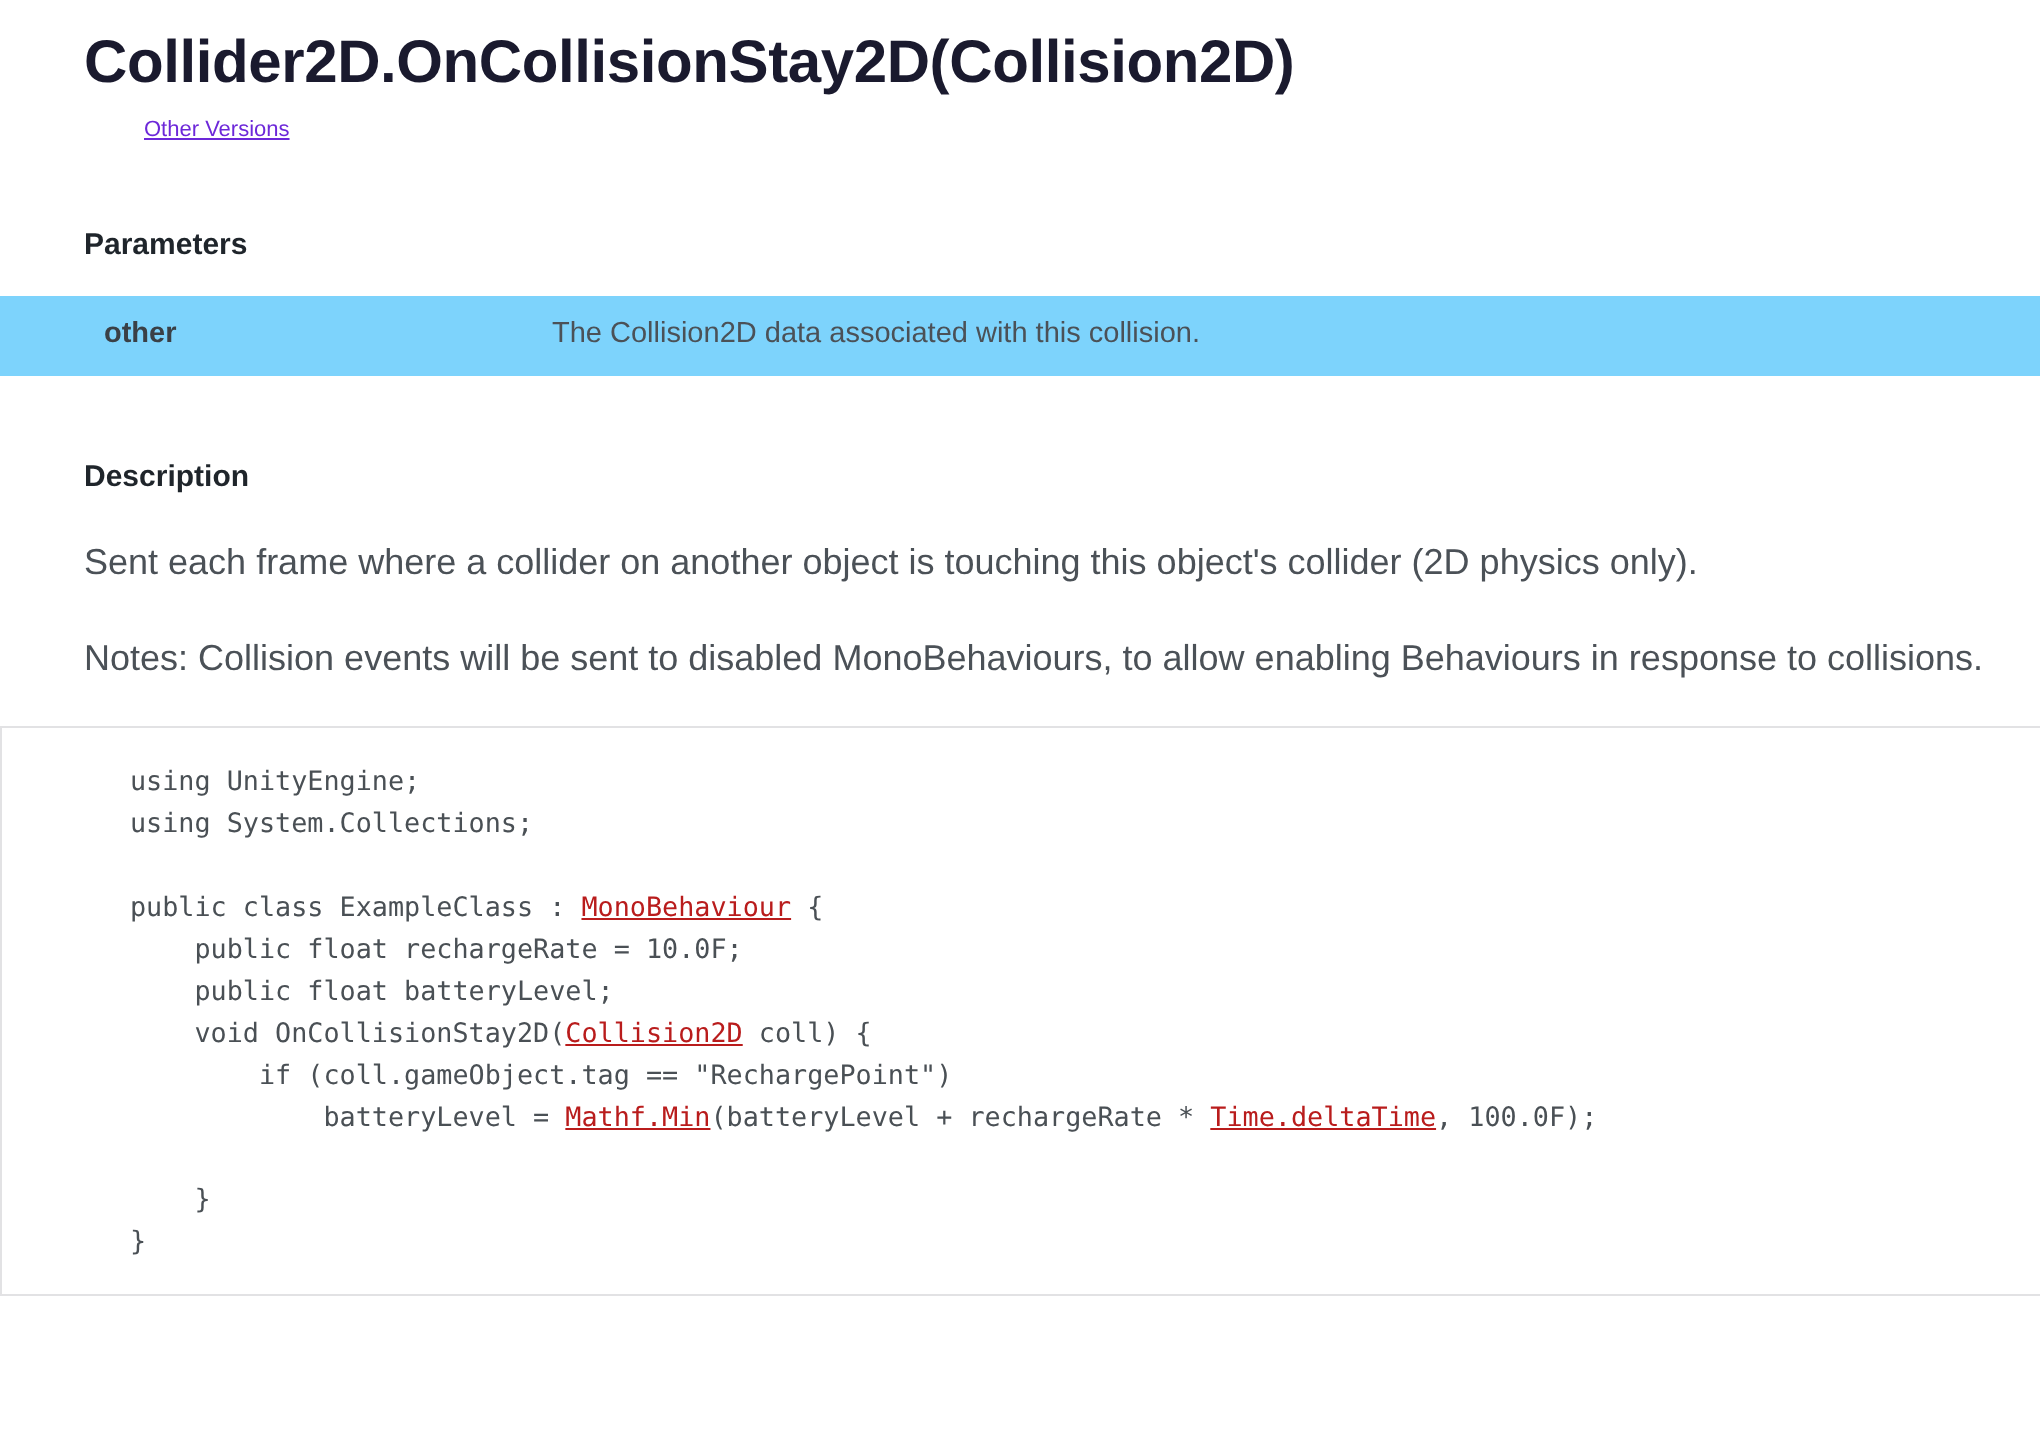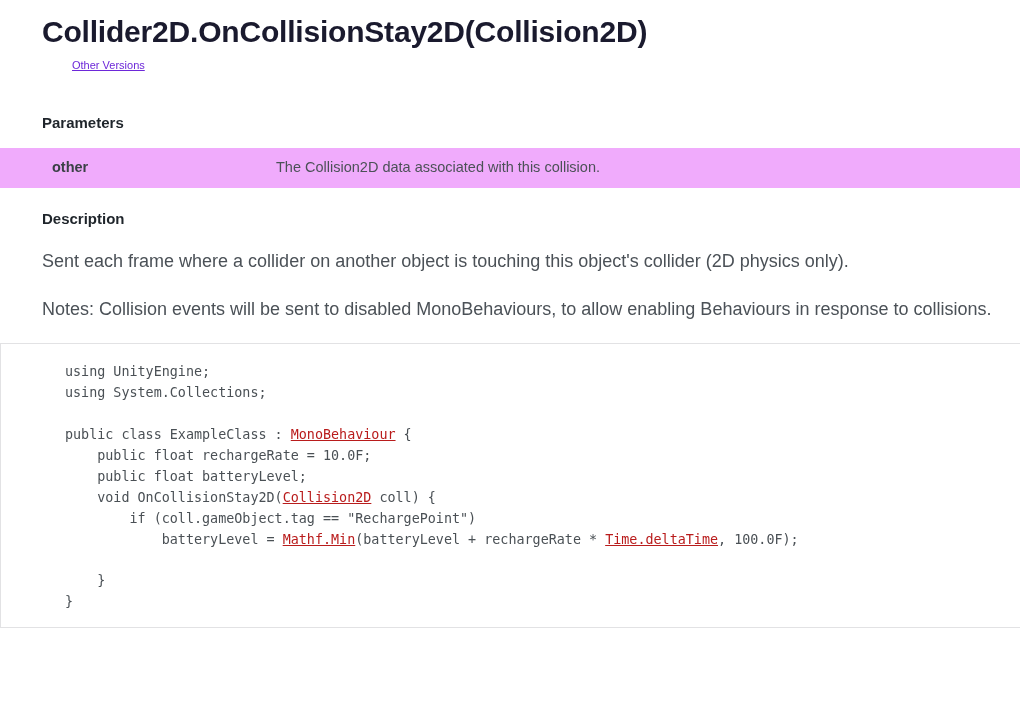--- a/index.html
+++ b/index.html
@@ -53,31 +53,31 @@
 
   
   .section-title {
     font-size: 15px;
     font-weight: bold;
     color: #1f252b;
     margin: 0;
     line-height: 1.2;
   }
   .sec-parameters { margin-top: 41px; }
-  .sec-description { margin-top: 22px; }
+  .sec-description { margin-top: 42px; }
 
   
   .param-table {
     margin-top: 16px;
     margin-left: -42px;
     width: 1020px;
     border-collapse: collapse;
   }
   .param-table tr {
-    background: #f0abfc;
+    background: #7dd3fc;
   }
   .param-table td {
     padding: 10px 0 11px 0;
     font-size: 14.5px;
     vertical-align: top;
     line-height: 1.35;
   }
   .param-name {
     width: 276px;
     padding-left: 52px !important;

